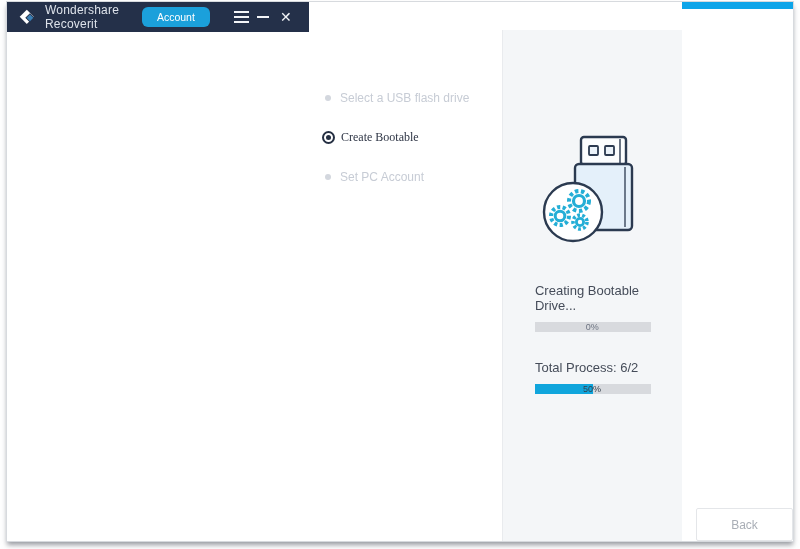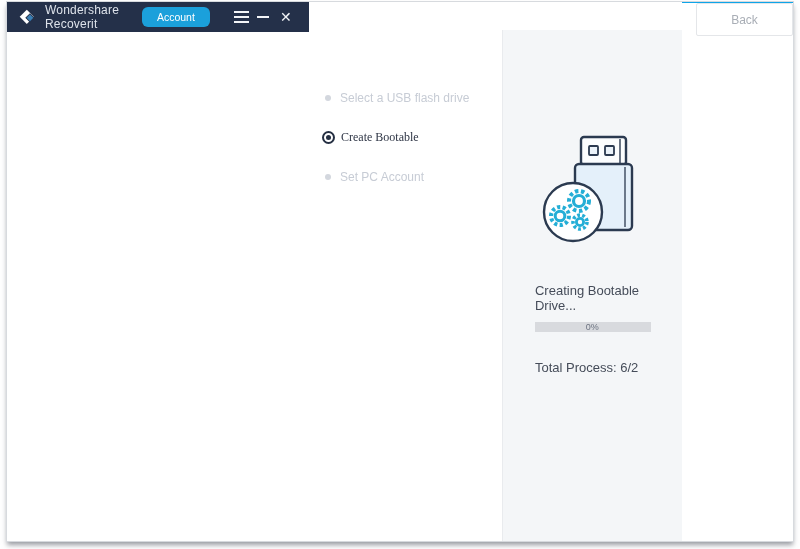--- a/index.html
+++ b/index.html
@@ -50,22 +50,22 @@
   .progress-zone { position:absolute; left:32px; right:31px; top:253px; }
   .task-label { font-size:13px; color:#454c59; margin-bottom:9px; }
   .bar { position:relative; height:10px; background:#d8dade; width:100%; }
   .bar .fill { position:absolute; left:0; top:0; bottom:0; background:#10a5dc; }
   .bar .pct { position:absolute; left:50%; transform:translateX(-55%); top:0;
               font-size:9px; line-height:10px; color:#6d7482; }
   .bar .pct.on-fill { color:#333f4d; }
   .gap28 { height:28px; }
 
   
-  .footer { flex:0 0 44px; background:#fff; border-top:1px solid #0ea5e9;
-            display:flex; align-items:flex-start; }
+  .footer { flex:0 0 44px; background:#fff; border-top:7px solid #0ea5e9;
+            display:flex; align-items:flex-end; }
   .back-btn { margin-left:14px; width:97px; height:33px; background:#fff;
               border:1px solid #e4e6e9; border-radius:2px; color:#a9aeb6;
               font-size:12px; cursor:pointer; font-family:inherit; }
 </style>
 </head>
 <body>
 
 <div class="window">
 
   <div class="titlebar">
@@ -133,20 +133,24 @@
       </svg>
 
       <div class="progress-zone">
         <div class="task-label">Creating Bootable Drive...</div>
         <div class="bar">
           <div class="fill" style="width: 0%;"></div>
           <span class="pct">0%</span>
         </div>
         <div class="gap28"></div>
         <div class="task-label">Total Process: 6/2</div>
+        <div class="bar">
+          <div class="fill" style="width: 50%;"></div>
+          <span class="pct on-fill">50%</span>
+        </div>
       </div>
 
     </div>
   </div>
 
   <div class="footer">
     <button class="back-btn">Back</button>
   </div>
 
 </div>

